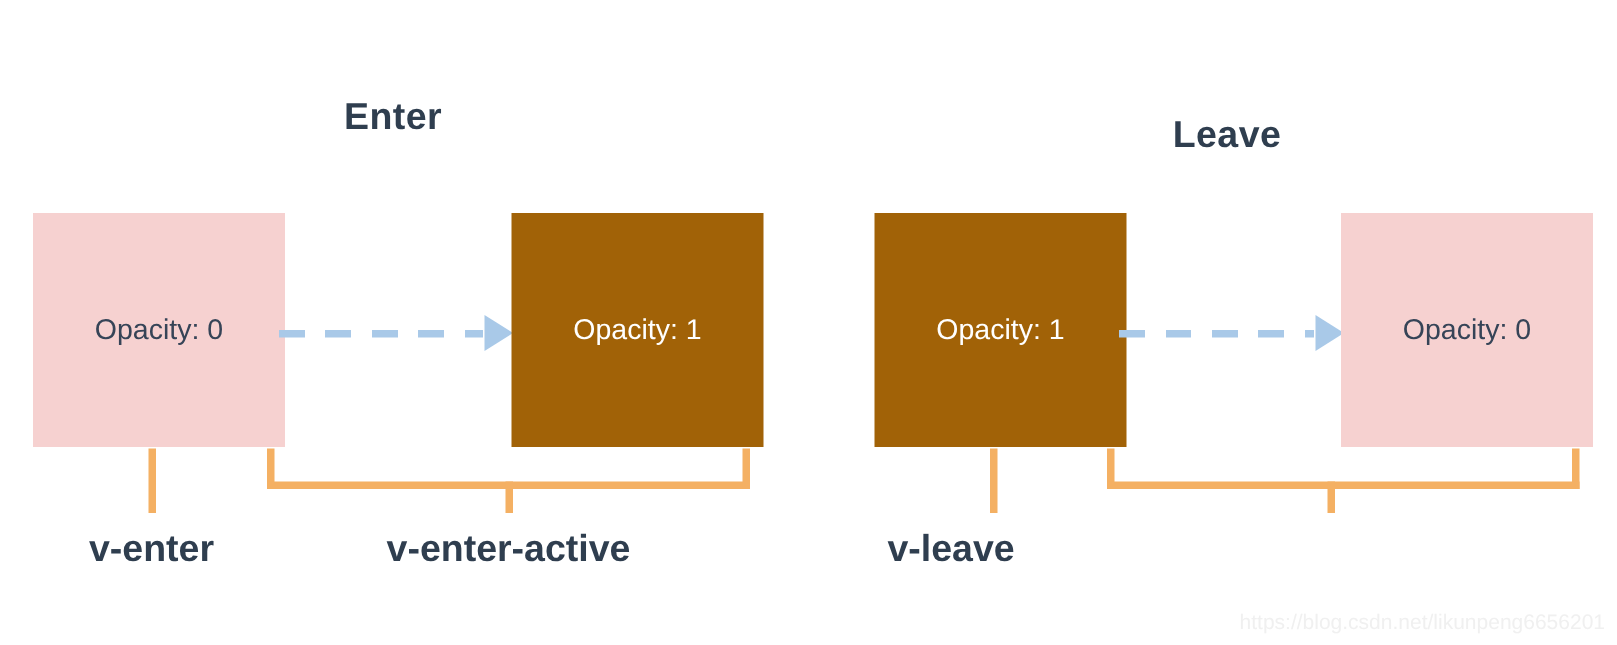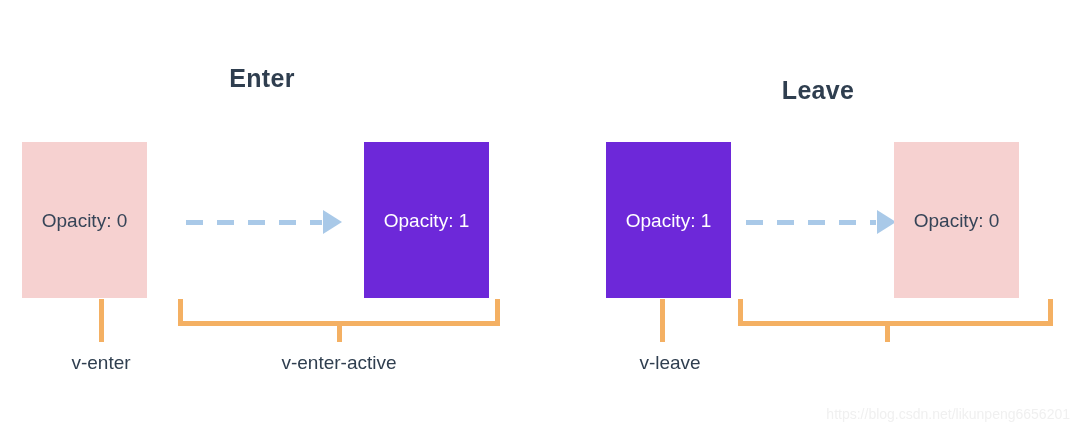--- a/index.html
+++ b/index.html
@@ -18,28 +18,28 @@
     color:#2f3e4f;
     letter-spacing:.3px;
     transform:translateX(-50%);
     white-space:nowrap;
   }
   #title-enter{left:262px;top:64px;}
   #title-leave{left:818px;top:76px;}
 
   .state-box{
     position:absolute;
-    width:125px;height:156px;
+    width:168px;height:156px;
     display:flex;align-items:center;justify-content:center;
     font-size:19px;
     line-height:1;
     top:142px;
   }
   .box-pale{background:#f6d1d0;color:#364457;}
-  .box-solid{background:#6d28d9;color:#ffffff;margin-left:23px;}
+  .box-solid{background:#a16207;color:#ffffff;}
 
   #box-enter-from{left:22px;}
   #box-enter-to{left:341px;}
   #box-leave-from{left:583px;}
   #box-leave-to{left:894px;}
 
   
   .arrow{
     position:absolute;
     top:215px;
@@ -72,29 +72,29 @@
   }
   .orange-h{
     position:absolute;
     height:5px;
     background:#f4b063;
   }
 
   .caption{
     position:absolute;
     top:352px;
-    font-size:19px;
-    font-weight:normal;
+    font-size:25px;
+    font-weight:bold;
     color:#2f3e4f;
     white-space:nowrap;
     transform:translateX(-50%);
   }
   #caption-v-enter{left:101px;}
   #caption-v-enter-active{left:339px;text-align:center;}
-  #caption-v-leave{left:670px;}
+  #caption-v-leave{left:634px;}
   #caption-v-leave-active{left:887px;}
 
   .watermark{
     position:absolute;
     right:8px;bottom:8px;
     font-size:14px;
     color:#f0f0f0;
     white-space:nowrap;
   }
 </style>

